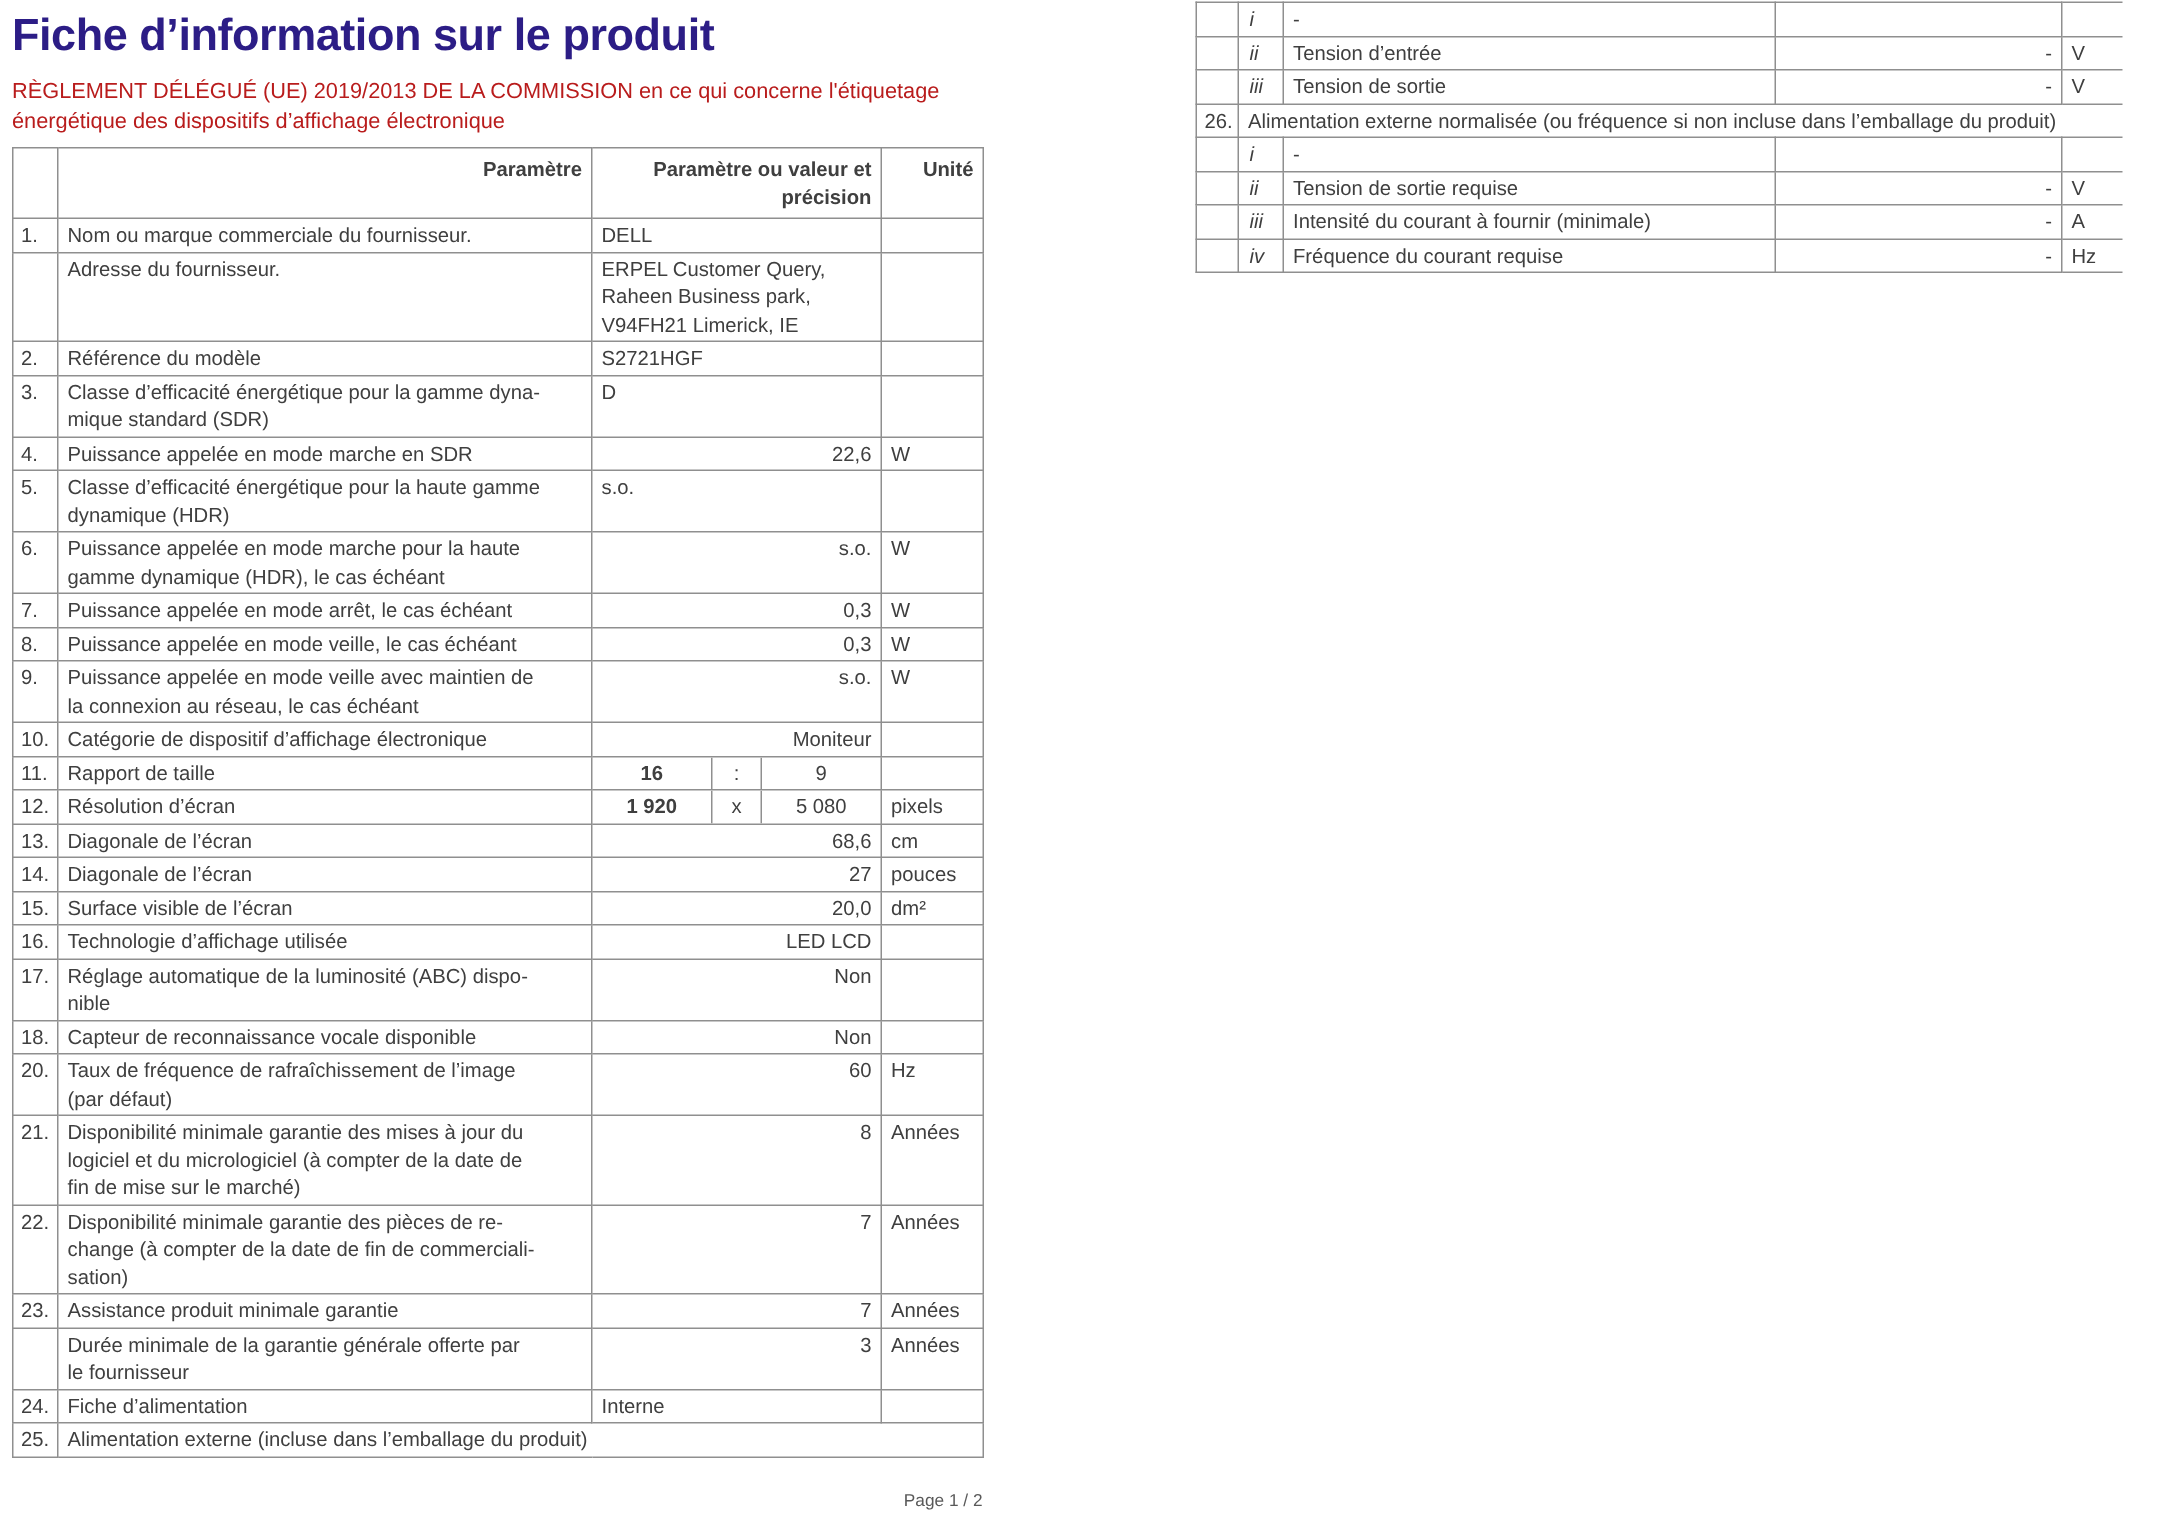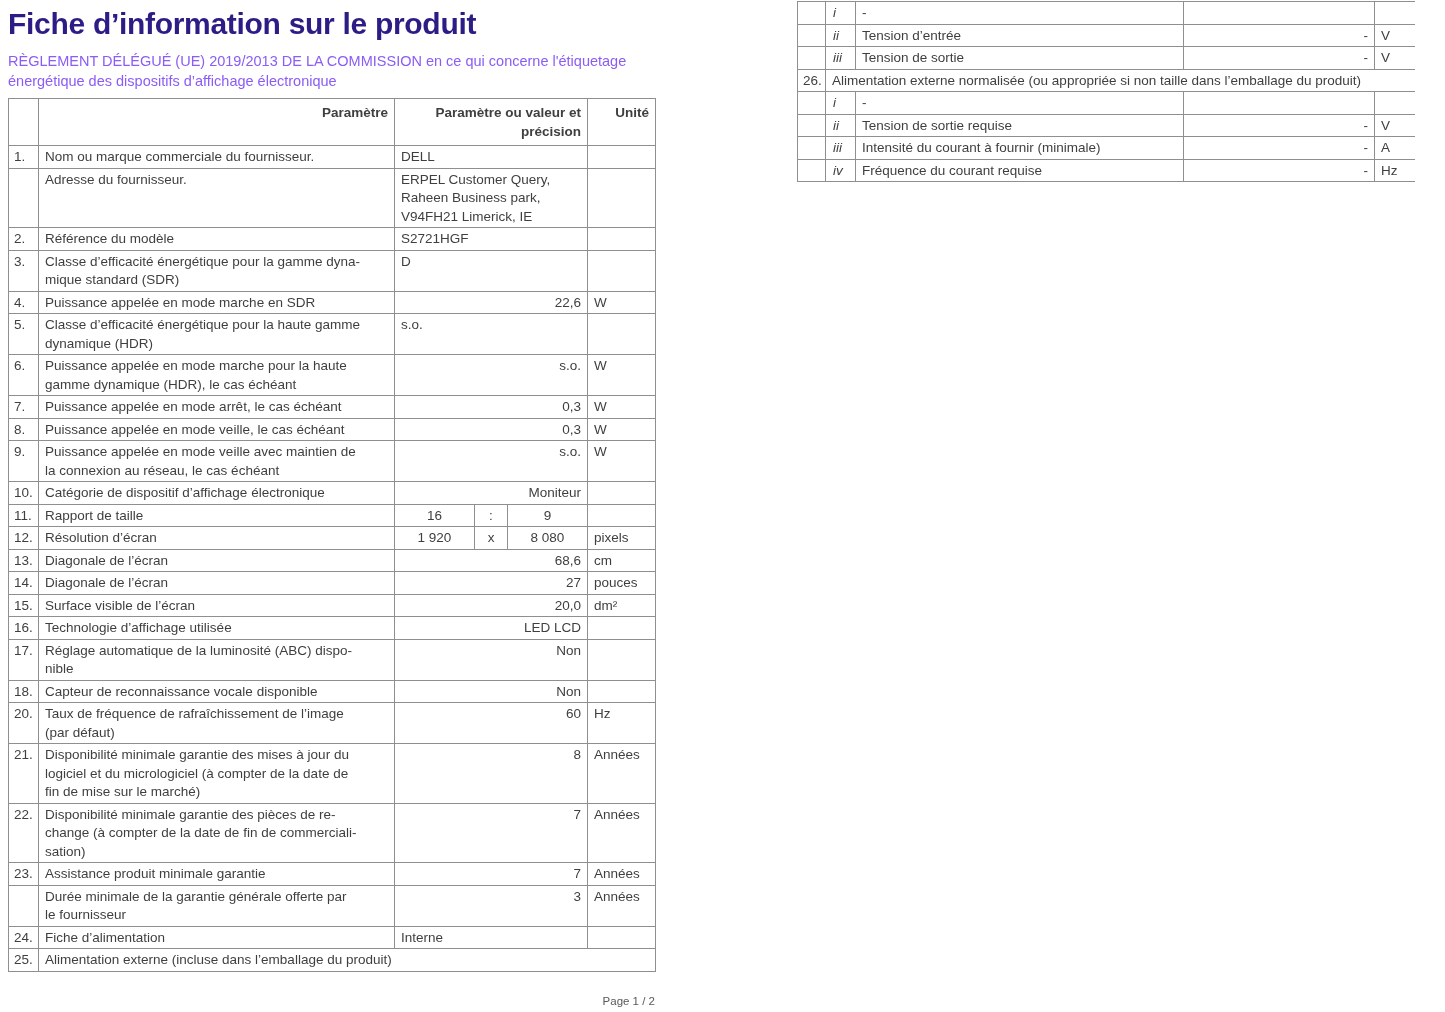--- a/index.html
+++ b/index.html
@@ -1,35 +1,35 @@
 <!DOCTYPE html>
 <html><head>
 <meta charset="utf-8">
 <style>
   html,body{margin:0;padding:0;background:#ffffff;}
   .canvas{position:relative;width:1415px;height:1012px;background:#ffffff;overflow:hidden;
           font-family:"Liberation Sans",sans-serif;color:#404040;}
   .page1{position:absolute;left:8px;top:6px;width:647px;}
   .doc-title{font-size:30px;font-weight:bold;color:#2c1d86;line-height:36px;margin:0 0 9px 0;letter-spacing:-0.3px;}
-  .doc-subtitle{font-size:14.5px;line-height:20px;color:#8b5cf6;white-space:pre-line;margin:0 0 7px 0;}
+  .doc-subtitle{font-size:14.5px;line-height:20px;color:#b91c1c;white-space:pre-line;margin:0 0 7px 0;}
   table{border-collapse:collapse;table-layout:fixed;font-size:13.5px;color:#3f3f3f;}
   .t1{width:647px;}
   .t2{position:absolute;left:797px;top:1px;width:646px;}
   td,th{border:1px solid #8f8f8f;vertical-align:top;line-height:18.5px;padding:2px 6px 1px 6px;overflow:hidden;}
   th{text-align:right;font-weight:bold;padding:5px 6px 4px 6px;white-space:pre-line;}
   .c-num{padding-left:5px;padding-right:2px;}
   .c-roman{font-style:italic;padding-left:7px;}
   .c-param{white-space:pre-line;}
   .c-span{white-space:pre-line;}
   .c-value{text-align:right;white-space:pre-line;}
   .c-value.left{text-align:left;}
   .c-split{padding:0;}
   .split-wrap{display:flex;width:100%;}
   .split-sub{text-align:center;padding:2px 0 1px 0;box-sizing:border-box;}
-  .s0{width:79px;}
+  .s0{width:79px;font-weight:bold;}
   .s1{width:34px;border-left:1px solid #8f8f8f;border-right:1px solid #8f8f8f;}
   .s2{flex:1;}
   .footer{position:absolute;font-size:11.5px;color:#595959;text-align:right;}
   .f1{left:8px;top:995px;width:647px;text-align:right;}
   .f2{left:796px;top:995px;width:647px;}
 </style>
 </head>
 <body>
 
 <div class="canvas">
@@ -129,21 +129,21 @@
           </tr>
           <tr>
             <td class="c-num">11.</td>
             <td class="c-param">Rapport de taille</td>
             <td class="c-value c-split"><div class="split-wrap"><div class="split-sub s0">16</div><div class="split-sub s1">:</div><div class="split-sub s2">9</div></div></td>
             <td class="c-unit"></td>
           </tr>
           <tr>
             <td class="c-num">12.</td>
             <td class="c-param">Résolution d’écran</td>
-            <td class="c-value c-split"><div class="split-wrap"><div class="split-sub s0">1 920</div><div class="split-sub s1">x</div><div class="split-sub s2">8 080</div></div></td>
+            <td class="c-value c-split"><div class="split-wrap"><div class="split-sub s0">1 920</div><div class="split-sub s1">x</div><div class="split-sub s2">5 080</div></div></td>
             <td class="c-unit">pixels</td>
           </tr>
           <tr>
             <td class="c-num">13.</td>
             <td class="c-param">Diagonale de l’écran</td>
             <td class="c-value">68,6</td>
             <td class="c-unit">cm</td>
           </tr>
           <tr>
             <td class="c-num">14.</td>
@@ -251,21 +251,21 @@
         </tr>
         <tr>
           <td class="c-num"></td>
           <td class="c-roman">iii</td>
           <td class="c-param">Tension de sortie</td>
           <td class="c-value">-</td>
           <td class="c-unit">V</td>
         </tr>
         <tr>
           <td class="c-num">26.</td>
-          <td class="c-span" colspan="4">Alimentation externe normalisée (ou appropriée si non taille dans l’emballage du produit)</td>
+          <td class="c-span" colspan="4">Alimentation externe normalisée (ou fréquence si non incluse dans l’emballage du produit)</td>
         </tr>
         <tr>
           <td class="c-num"></td>
           <td class="c-roman">i</td>
           <td class="c-param">-</td>
           <td class="c-value"></td>
           <td class="c-unit"></td>
         </tr>
         <tr>
           <td class="c-num"></td>

